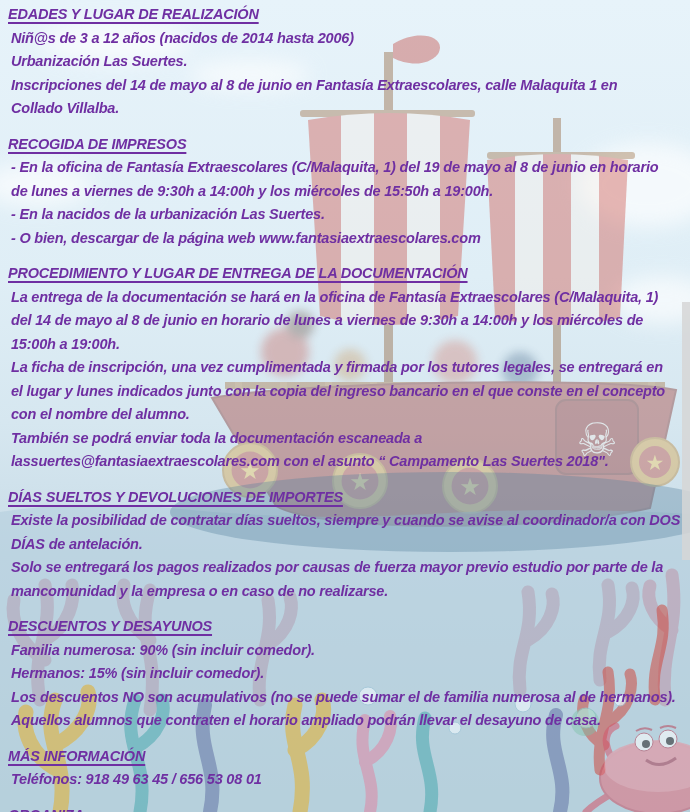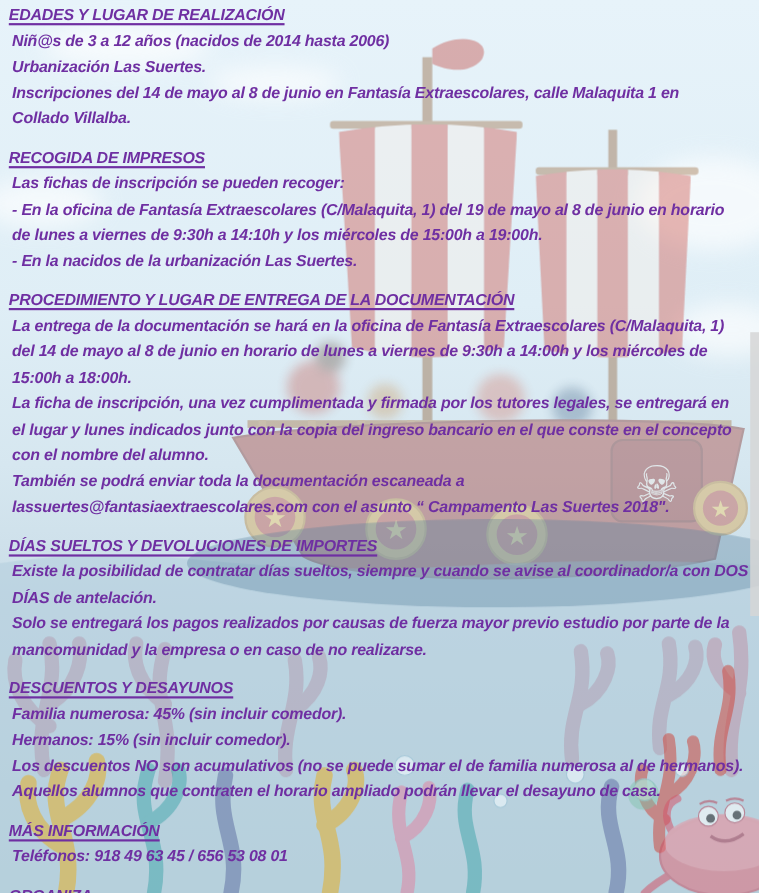--- a/index.html
+++ b/index.html
@@ -211,33 +211,33 @@
           <p class="line">Niñ@s de 3 a 12 años (nacidos de 2014 hasta 2006)</p>
           <p class="line">Urbanización Las Suertes.</p>
           <p class="line">Inscripciones del 14 de mayo al 8 de junio en Fantasía Extraescolares, calle Malaquita 1 en</p>
           <p class="line">Collado Villalba.</p>
         </div>
   </section>
 
   <section class="sec">
     <h2 class="heading">RECOGIDA DE IMPRESOS</h2>
     <div>
-          <p class="line">Las fichas de inscripción se pueden recoger:</p>
           <p class="line">- En la oficina de Fantasía Extraescolares (C/Malaquita, 1) del 19 de mayo al 8 de junio en horario</p>
-          <p class="line">de lunes a viernes de 9:30h a 14:10h y los miércoles de 15:00h a 19:00h.</p>
+          <p class="line">de lunes a viernes de 9:30h a 14:00h y los miércoles de 15:50h a 19:00h.</p>
           <p class="line">- En la nacidos de la urbanización Las Suertes.</p>
+          <p class="line">- O bien, descargar de la página web www.fantasiaextraescolares.com</p>
         </div>
   </section>
 
   <section class="sec">
     <h2 class="heading">PROCEDIMIENTO Y LUGAR DE ENTREGA DE LA DOCUMENTACIÓN</h2>
     <div>
           <p class="line">La entrega de la documentación se hará en la oficina de Fantasía Extraescolares (C/Malaquita, 1)</p>
           <p class="line">del 14 de mayo al 8 de junio en horario de lunes a viernes de 9:30h a 14:00h y los miércoles de</p>
-          <p class="line">15:00h a 18:00h.</p>
+          <p class="line">15:00h a 19:00h.</p>
           <p class="line">La ficha de inscripción, una vez cumplimentada y firmada por los tutores legales, se entregará en</p>
           <p class="line">el lugar y lunes indicados junto con la copia del ingreso bancario en el que conste en el concepto</p>
           <p class="line">con el nombre del alumno.</p>
           <p class="line">También se podrá enviar toda la documentación escaneada a</p>
           <p class="line">lassuertes@fantasiaextraescolares.com con el asunto “ Campamento Las Suertes 2018".</p>
         </div>
   </section>
 
   <section class="sec">
     <h2 class="heading">DÍAS SUELTOS Y DEVOLUCIONES DE IMPORTES</h2>
@@ -245,21 +245,21 @@
           <p class="line">Existe la posibilidad de contratar días sueltos, siempre y cuando se avise al coordinador/a con DOS</p>
           <p class="line">DÍAS de antelación.</p>
           <p class="line">Solo se entregará los pagos realizados por causas de fuerza mayor previo estudio por parte de la</p>
           <p class="line">mancomunidad y la empresa o en caso de no realizarse.</p>
         </div>
   </section>
 
   <section class="sec">
     <h2 class="heading">DESCUENTOS Y DESAYUNOS</h2>
     <div>
-          <p class="line">Familia numerosa: 45% (sin incluir comedor).</p>
+          <p class="line">Familia numerosa: 90% (sin incluir comedor).</p>
           <p class="line">Hermanos: 15% (sin incluir comedor).</p>
           <p class="line">Los descuentos NO son acumulativos (no se puede sumar el de familia numerosa al de hermanos).</p>
           <p class="line">Aquellos alumnos que contraten el horario ampliado podrán llevar el desayuno de casa.</p>
         </div>
   </section>
 
   <section class="sec">
     <h2 class="heading">MÁS INFORMACIÓN</h2>
     <div>
           <p class="line">Teléfonos: 918 49 63 45 / 656 53 08 01</p>

